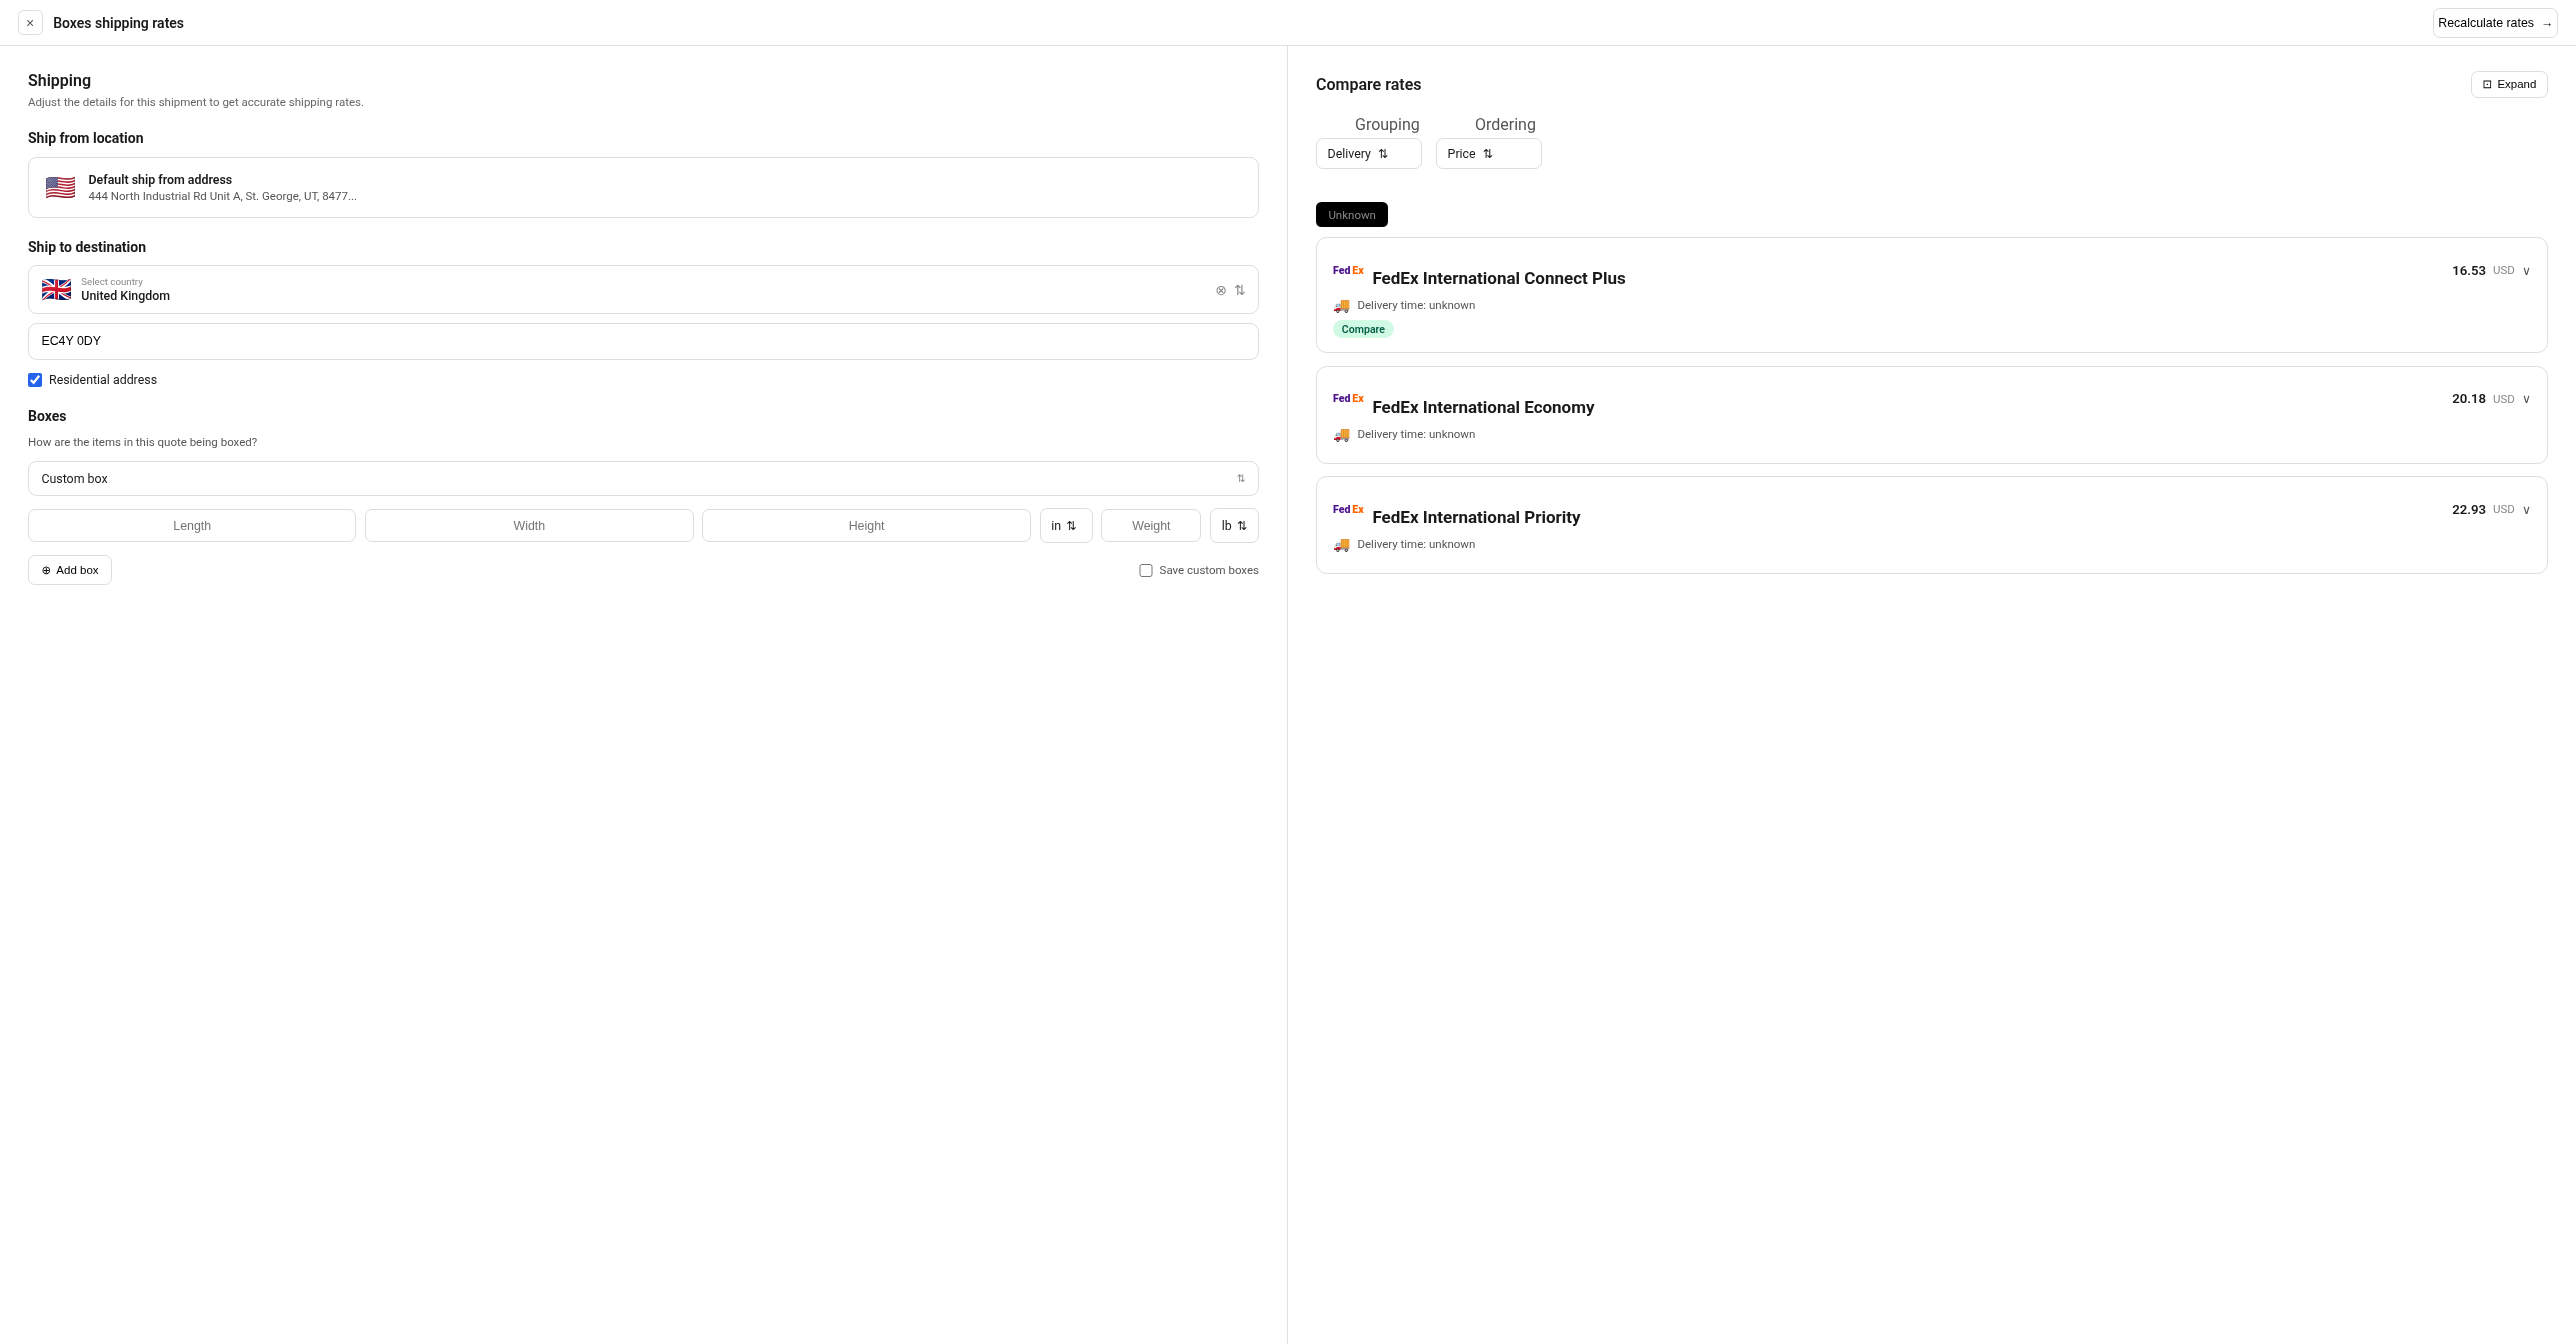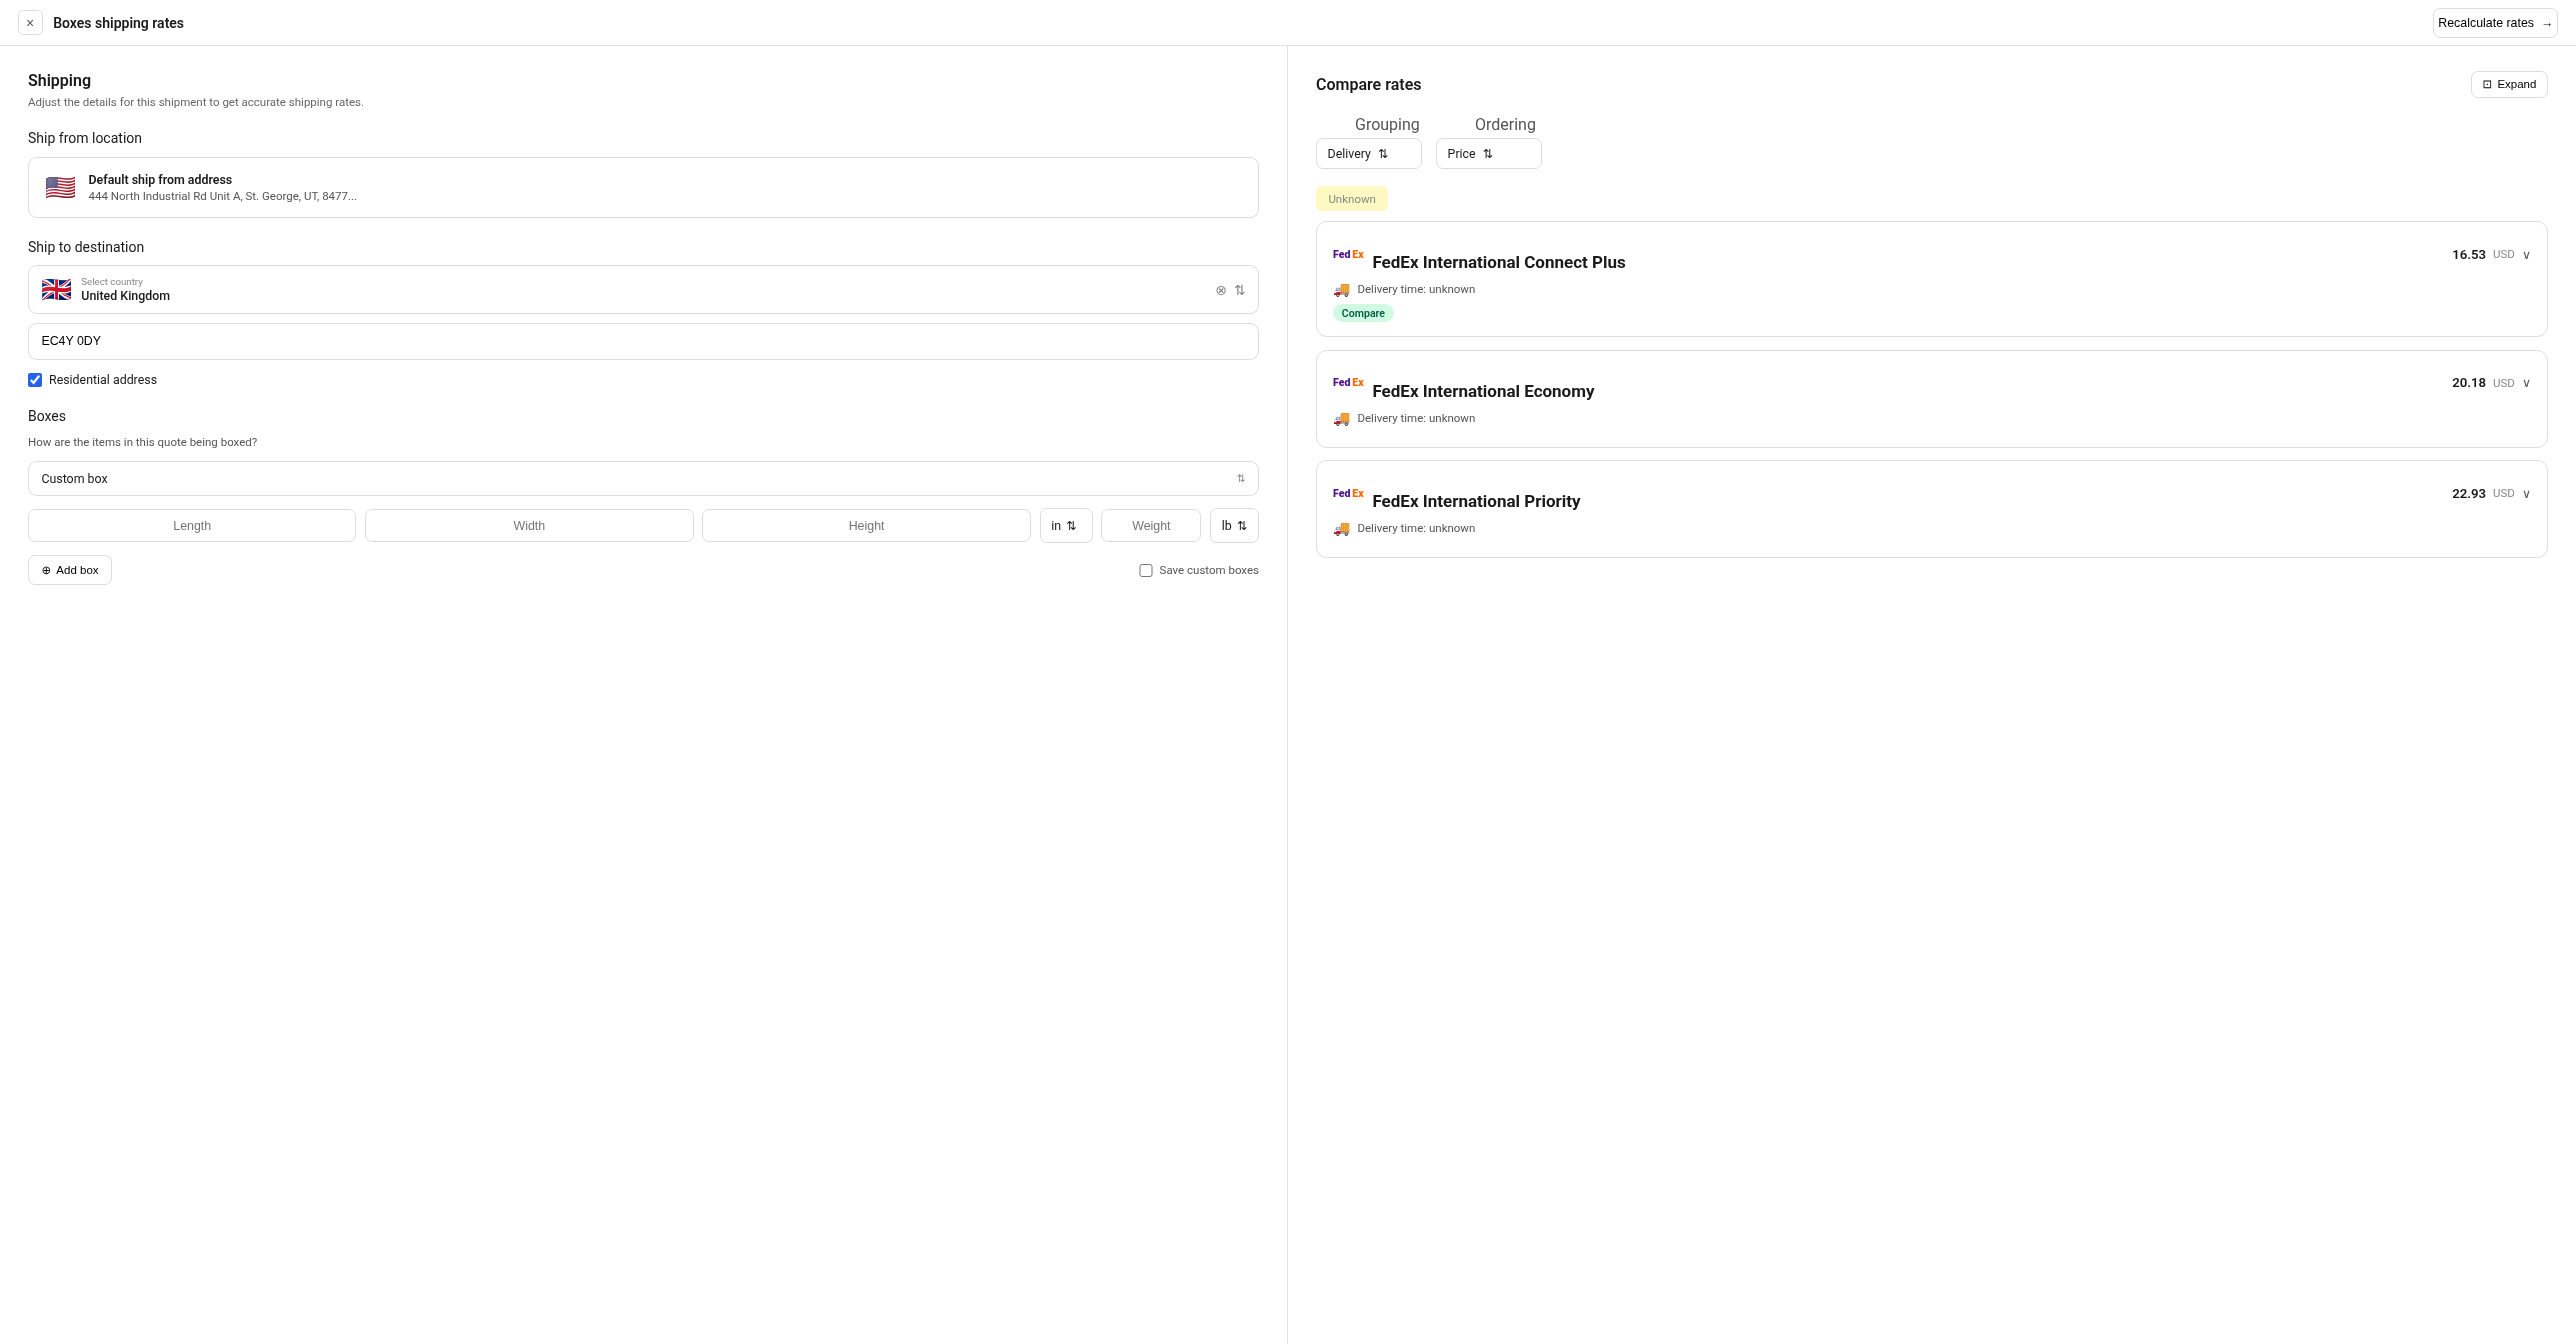--- a/index.html
+++ b/index.html
@@ -24,21 +24,21 @@
 
     .main-content { display: flex; height: calc(100vh - 46px); overflow: hidden; }
 
     .left-panel { width: 50%; padding: 25px 28px; overflow-y: auto; border-right: 0.9px solid #e0e0e0; }
     .right-panel { width: 50%; padding: 25px 28px; overflow-y: auto; }
 
     .section-title { font-size: 16px; font-weight: 600; margin-bottom: 5.3px; }
     .section-subtitle { font-size: 11.5px; color: #666; margin-bottom: 17.6px; }
 
     .sub-section { margin-top: 21px; margin-bottom: 14px; }
-    .sub-section-title { font-size: 14px; font-weight: 400; margin-bottom: 10.6px; }
+    .sub-section-title { font-size: 14px; font-weight: 700; margin-bottom: 10.6px; }
 
     .address-card {
       border: 0.9px solid #ddd; border-radius: 8.8px; padding: 14px 16px;
       display: flex; align-items: center; gap: 12.4px;
     }
     .flag-icon { font-size: 25px; }
     .address-name { font-weight: 600; font-size: 12.4px; margin-bottom: 1.8px; }
     .address-line { font-size: 11.5px; color: #555; }
 
     .country-select-wrap {
@@ -109,22 +109,22 @@
 
     .controls-row { display: flex; align-items: center; gap: 14px; margin-bottom: 17.6px; }
     .control-group { display: flex; flex-direction: column; gap: 3.5px; }
     .control-label { font-size: 16px; color: #555; margin-left: 39px; }
     .control-select {
       border: 0.9px solid #ddd; border-radius: 7px; padding: 7px 10.6px;
       display: flex; align-items: center; gap: 7px; cursor: pointer; min-width: 106px;
     }
 
     .group-label {
-      font-size: 11.5px; color: #888; background: #fef9c3;
-      padding: 5.3px 12.4px; border-radius: 5.3px; margin-bottom: 10.6px; display: inline-block;
+      font-size: 11.5px; color: #888; background: #000000;
+      padding: 5.3px 12.4px; border-radius: 5.3px; margin-bottom: 10.6px; display: inline-block; margin-top: 16px;
     }
 
     .rate-card {
       border: 0.9px solid #ddd; border-radius: 10.6px; padding: 14px 16px;
       margin-bottom: 12.4px; background: #fff;
     }
     .rate-header { display: flex; align-items: center; justify-content: space-between; margin-bottom: 8.8px; }
     .rate-name-row { display: flex; align-items: center; gap: 8.8px; }
     .fedex-logo { display: flex; align-items: flex-end; gap: 1.8px; font-size: 10.6px; font-weight: 900; }
     .fedex-fe { color: #4d148c; }

